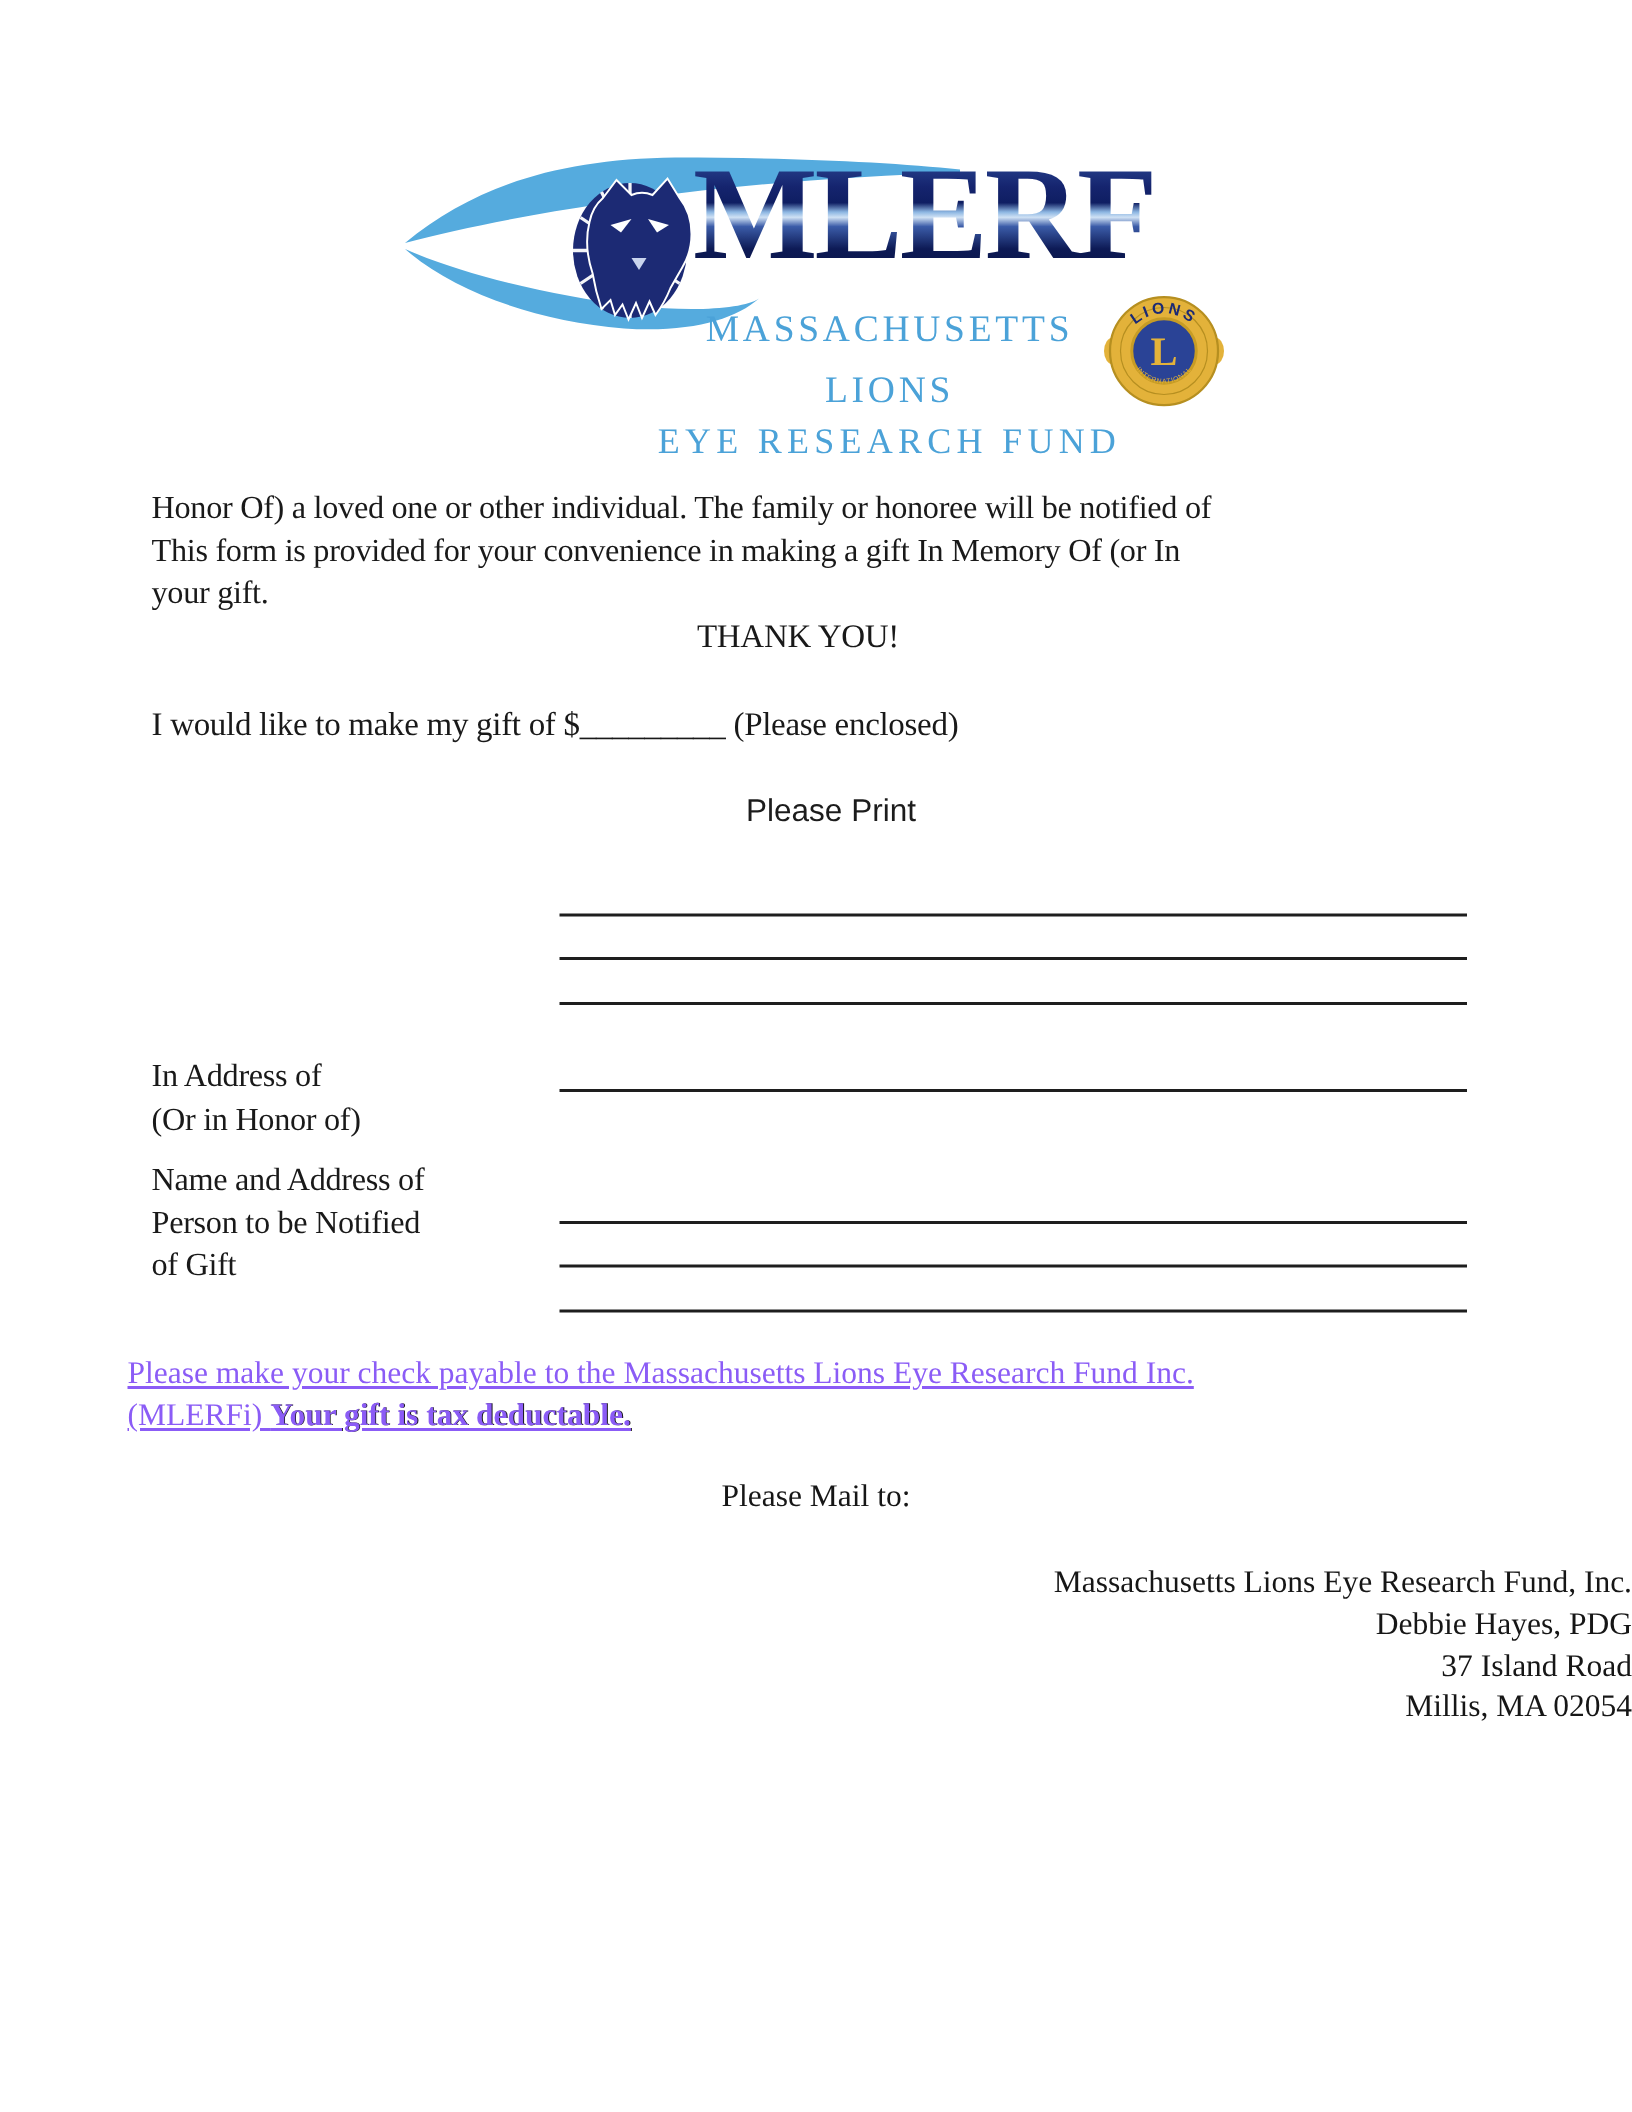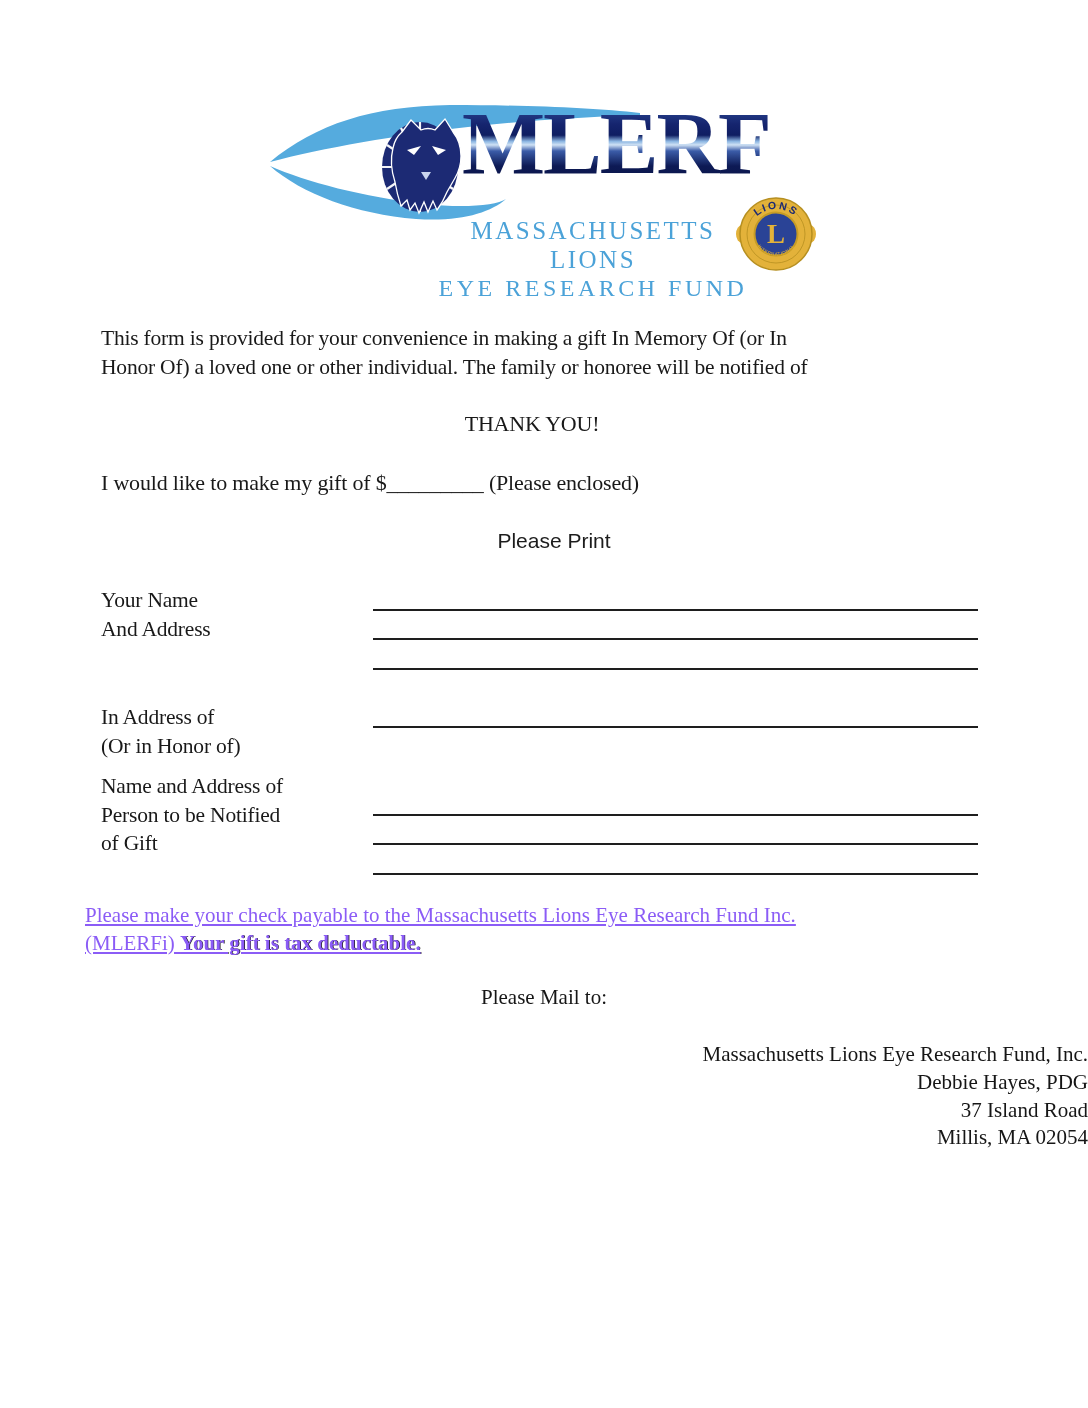--- a/index.html
+++ b/index.html
@@ -27,21 +27,21 @@
       #8cb6e2 47%, #cfe1f4 51%, #3b5ca8 58%,
       #0d1a55 75%, #091344 100%);
     -webkit-background-clip: text; background-clip: text;
     -webkit-text-fill-color: transparent; color: transparent;
   }
   .org-lines {
     position: absolute; left: 168px; top: 101px; width: 322px;
     text-align: center; color: #4ba2d8;
     font-family: "Liberation Serif", serif;
   }
-  .org-line1 { font-size: 25px; letter-spacing: 2.5px; line-height: 29px; margin-top: 17px; }
+  .org-line1 { font-size: 25px; letter-spacing: 2.5px; line-height: 41px; }
   .org-line2 { font-size: 24px; letter-spacing: 3.5px; line-height: 28px; }
   .emblem-svg { position: absolute; left: 471px; top: 95px; width: 82px; height: 82px; }
 
   
   .intro {
     position: absolute; left: 101px; top: 324px; width: 900px;
     font-size: 21.5px; line-height: 28.6px; letter-spacing: -0.2px; color: #191919;
   }
   .thank-you {
     position: absolute; left: 0; top: 411px; width: 1064px;
@@ -149,34 +149,31 @@
       <text font-family="Liberation Sans, sans-serif" font-size="10.5" font-weight="bold" fill="#1c2a74" letter-spacing="2">
         <textPath href="#arcTop" startOffset="50%" text-anchor="middle">LIONS</textPath>
       </text>
       <text font-family="Liberation Sans, sans-serif" font-size="4.6" fill="#e3b23a" letter-spacing="0.5">
         <textPath href="#arcBottom" startOffset="50%" text-anchor="middle">INTERNATIONAL</textPath>
       </text>
     </svg>
   </div>
 
   <div class="intro">
+    <div>Honor Of) a loved one or other individual. The family or honoree will be notified of</div>
     <div>This form is provided for your convenience in making a gift In Memory Of (or In</div>
-    <div>Honor Of) a loved one or other individual. The family or honoree will be notified of</div>
+    <div>your gift.</div>
   </div>
 
   <div class="thank-you">THANK YOU!</div>
 
   <div class="gift-line">I would like to make my gift of $_________ (Please enclosed)</div>
 
   <div class="please-print">Please Print</div>
 
-  <div class="field-label labels-1">
-    <div>Your Name</div>
-    <div>And Address</div>
-  </div>
   <div class="field-lines lines-1">
     <div class="write-line"></div>
     <div class="write-line"></div>
     <div class="write-line"></div>
   </div>
 
   <div class="field-label labels-2">
     <div>In Address of</div>
     <div>(Or in Honor of)</div>
   </div>

